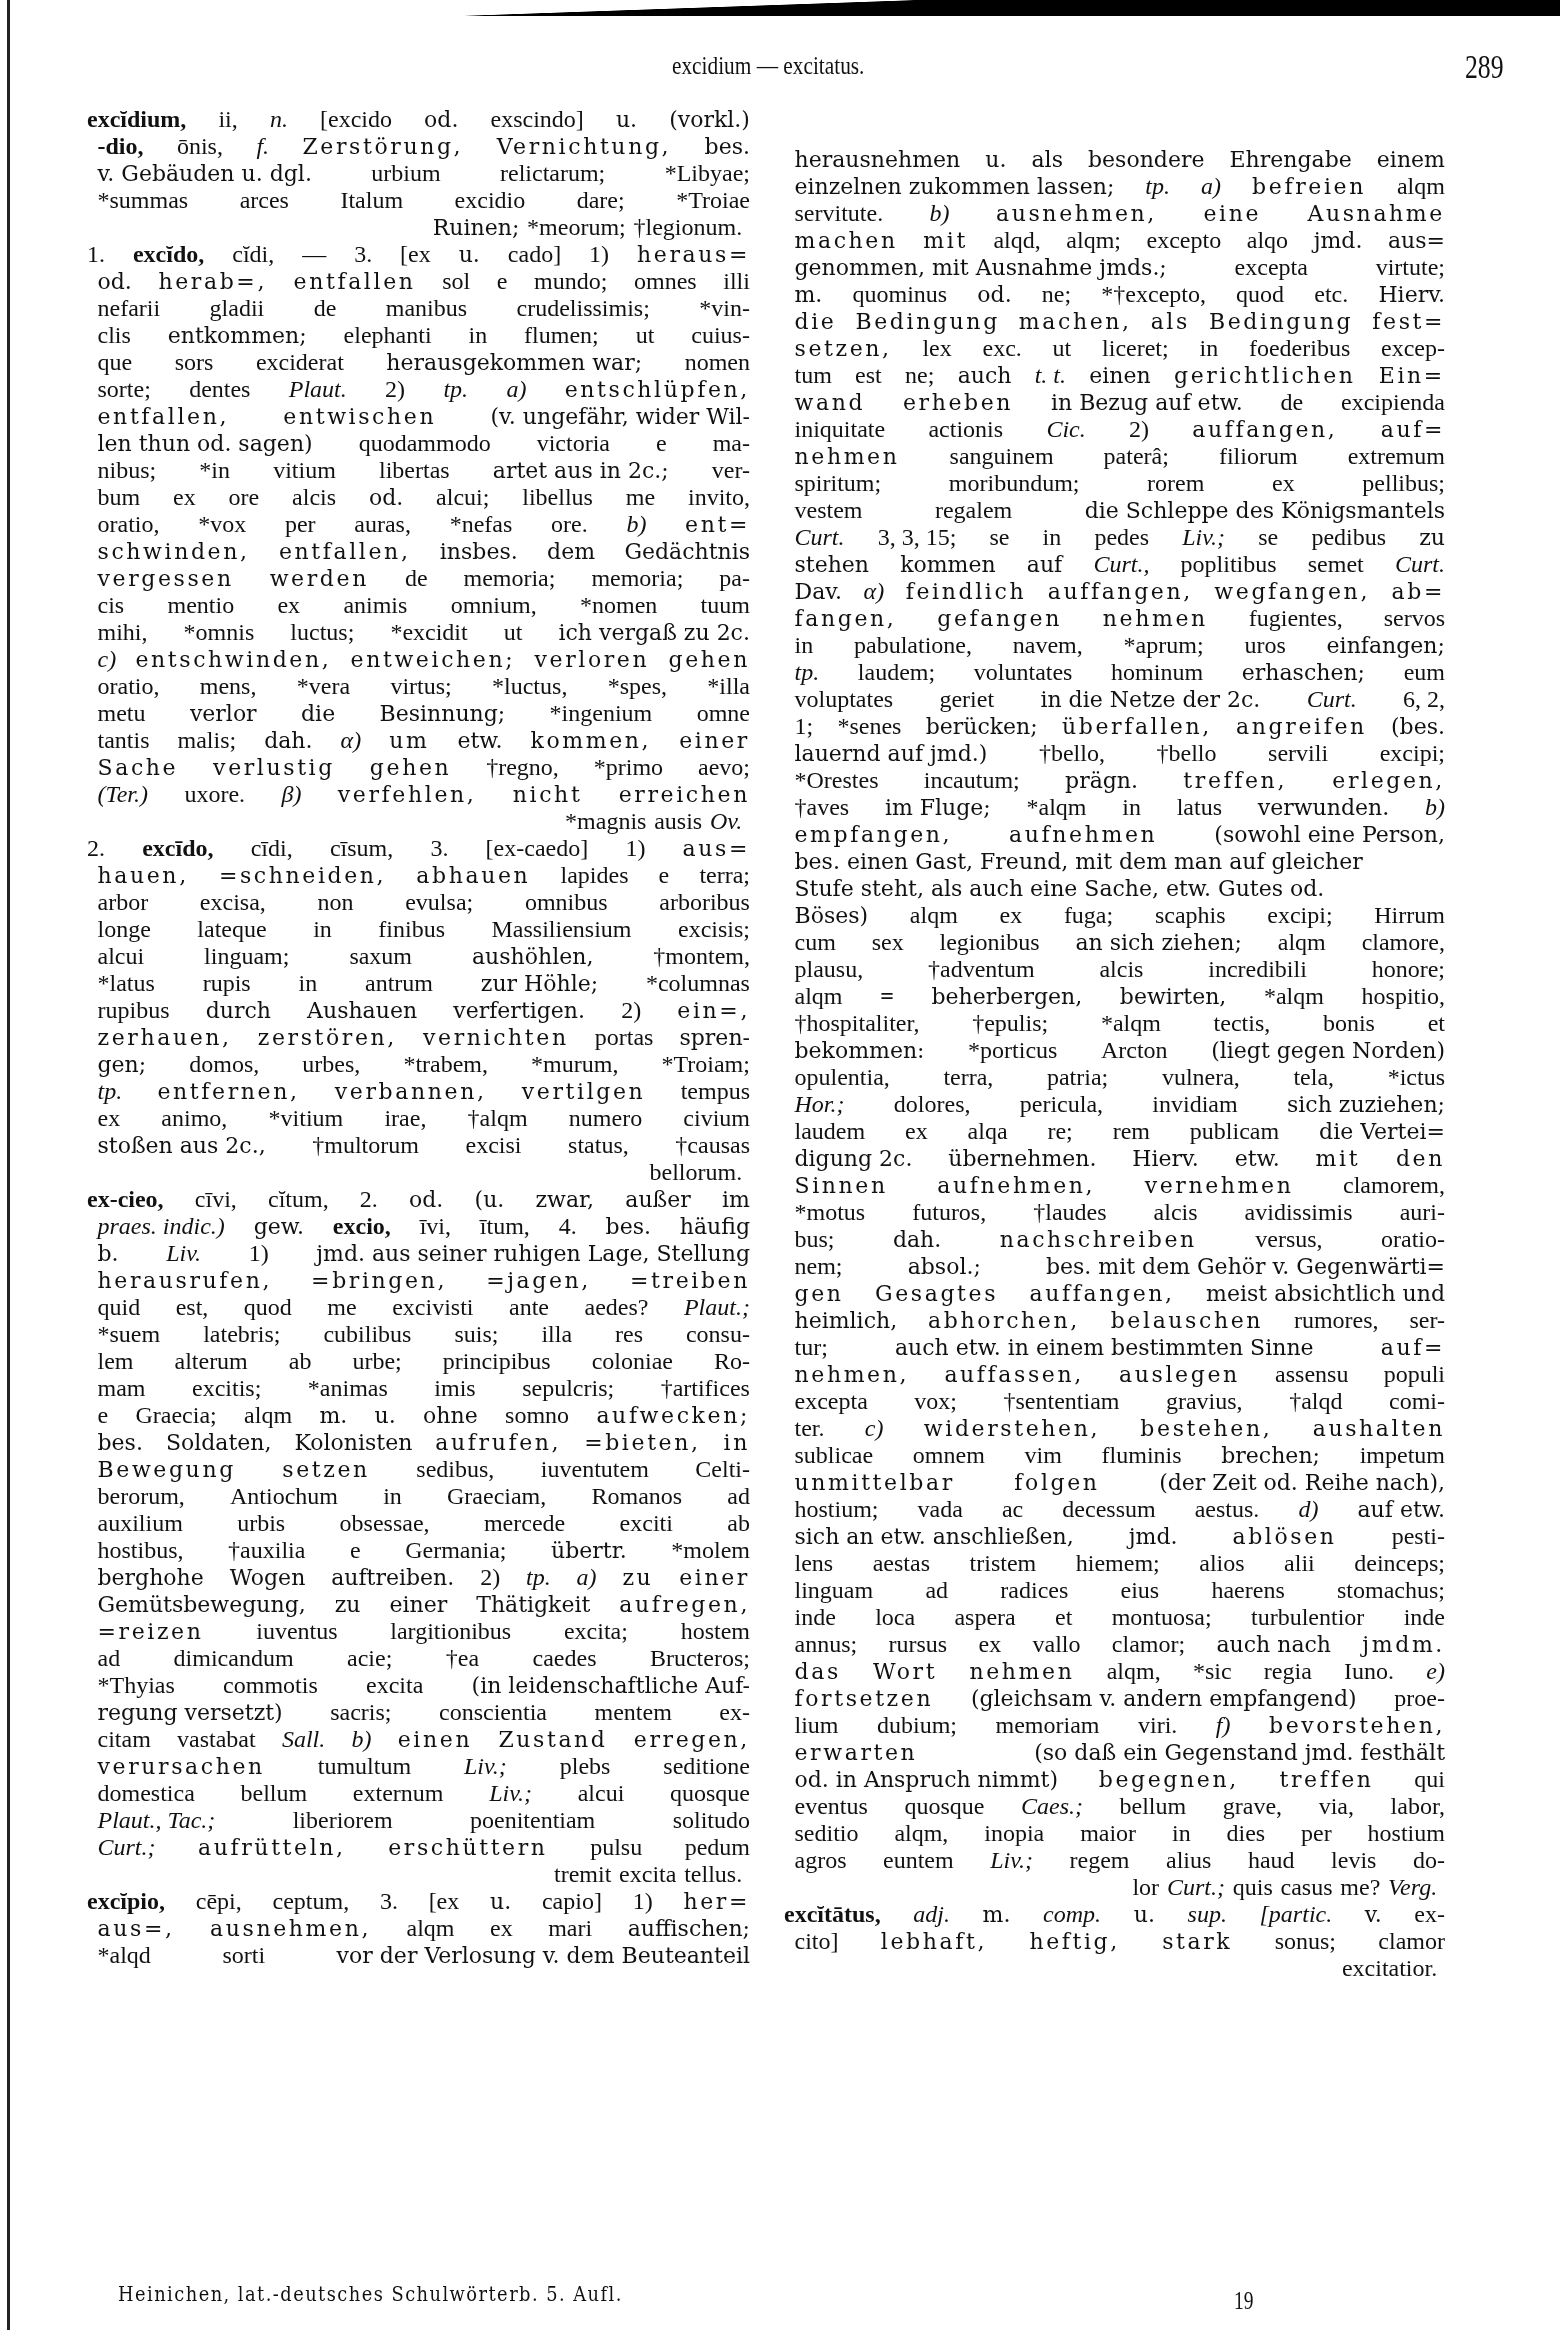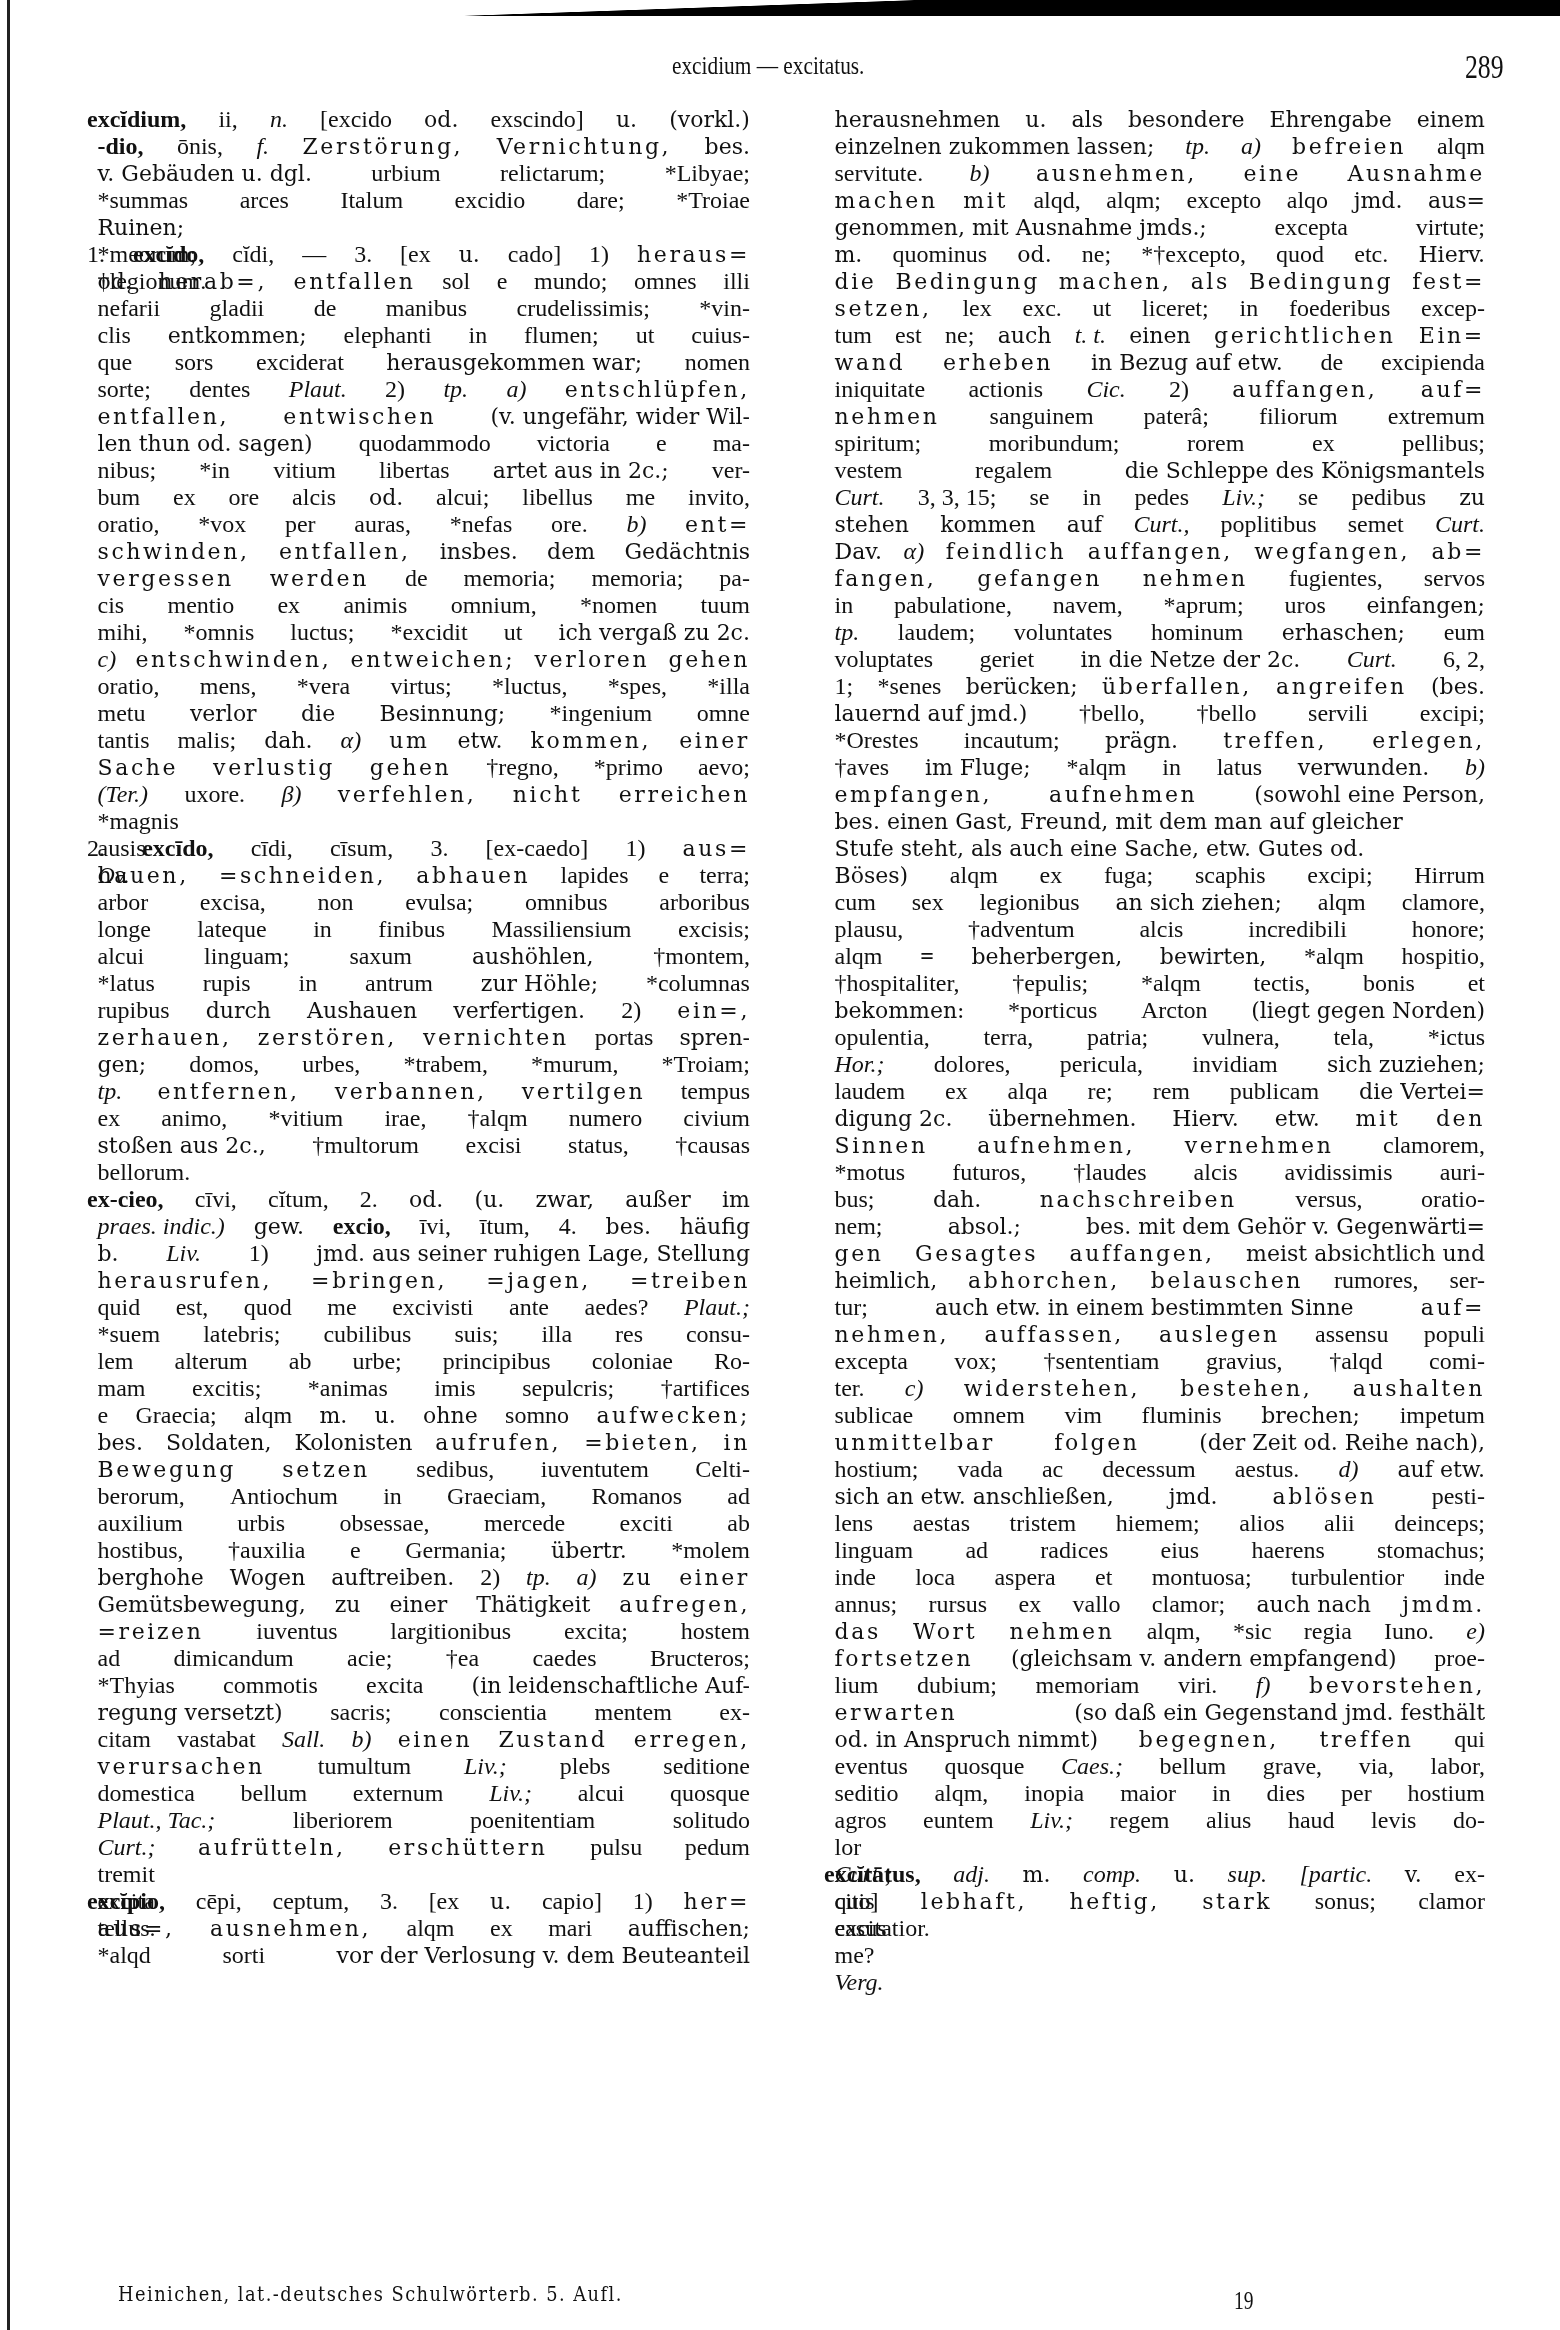--- a/index.html
+++ b/index.html
@@ -6,24 +6,24 @@
   body{width:1560px;height:2330px;position:relative;overflow:hidden;color:#111;
        font-family:"Liberation Serif","DejaVu Serif",serif;}
   .topbar{position:absolute;left:0;top:0;width:1560px;height:15.7px;
           background:linear-gradient(178deg,#fff 0,#fff 45%,#000 46%,#000 100%);}
   .leftedge{position:absolute;left:7px;top:0;width:2.6px;height:2330px;background:#222;}
   .header{position:absolute;top:51px;left:0;width:1560px;height:44px;margin-left:44px;}
   .running-head{position:absolute;left:628px;top:0;font-size:26px;transform:scaleX(0.82);transform-origin:left top;}
   .page-num{position:absolute;left:1421px;top:-1.7px;font-size:33px;transform:scaleX(0.78);transform-origin:left top;}
   .col{position:absolute;top:106px;font-size:24px;line-height:27px;}
   .col.left{left:87px;width:663px;}
-  .col.right{left:824px;width:661px;}
+  .col.right{left:784px;width:661px;margin-top:40px;}
   .line{white-space:nowrap;display:flex;justify-content:space-between;height:27px;
         transform-origin:left top;}
-  .line.last{justify-content:flex-start;flex-direction:column;}
+  .line.last{justify-content:flex-end;}
   .line.last .seg{margin-right:7.8px;}
   .line.indent{padding-left:10.5px;}
   .line.entry{padding-left:0;text-align:center;}
   .seg{display:inline-block;}
   .b{font-weight:bold;}
   .i{font-style:italic;}
   .s{letter-spacing:2.6px;font-family:"DejaVu Serif",serif;font-size:22px;}
   .f{font-family:"DejaVu Serif",serif;font-size:22px;}
   .footer-note{position:absolute;left:118px;top:2282px;font-size:21px;letter-spacing:1.7px;
                font-family:"DejaVu Serif",serif;transform:scaleX(0.85);transform-origin:left top;}

